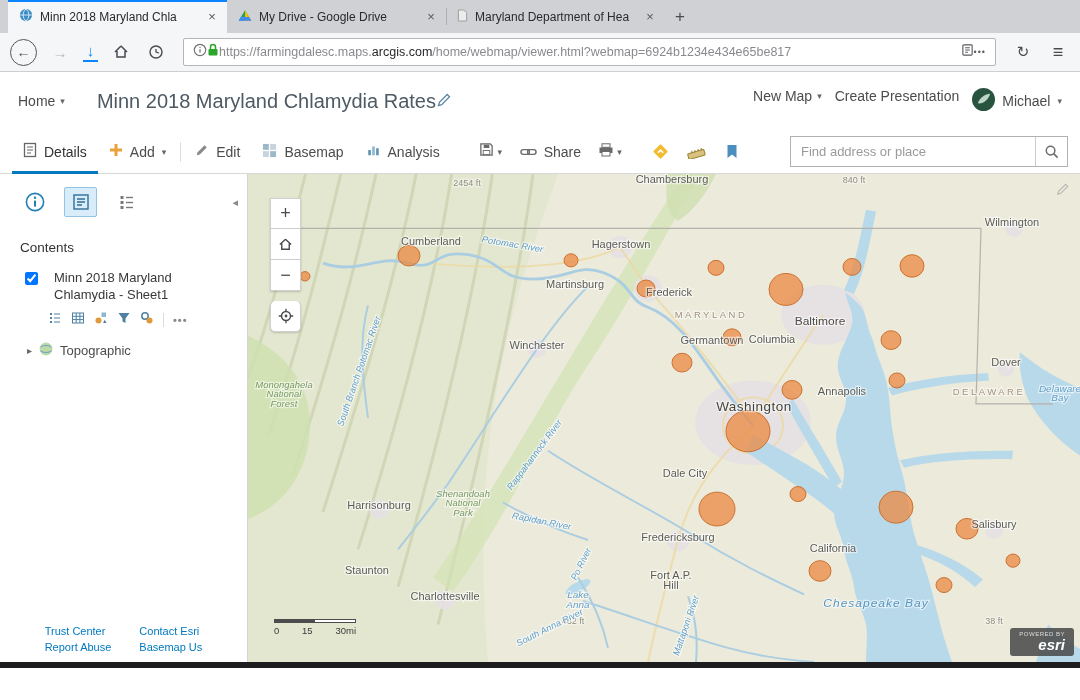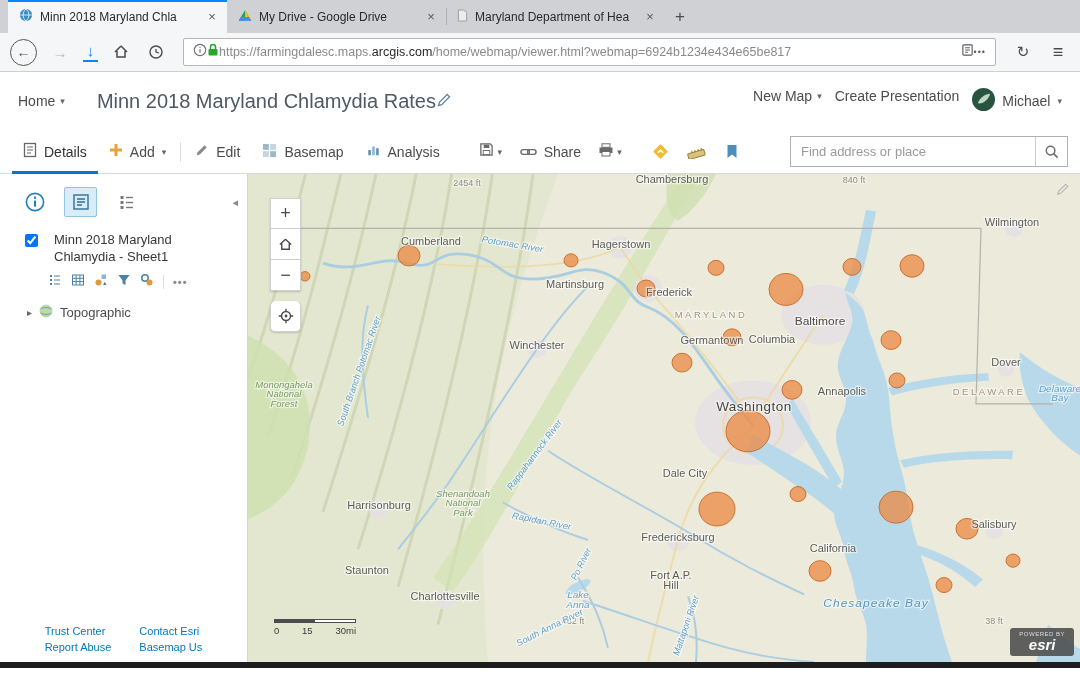--- a/index.html
+++ b/index.html
@@ -85,21 +85,21 @@
   .map-ctl{position:absolute;left:22px;top:24px;display:flex;flex-direction:column}
   .ctl-btn{width:31px;height:31px;background:#fff;border:1px solid #cfcfcf;display:flex;align-items:center;justify-content:center;font-size:18px;color:#4c4c4c;box-shadow:0 1px 2px rgba(0,0,0,.18)}
   .ctl-btn + .ctl-btn{border-top:none}
   .locate{margin-top:10px;border-radius:5px;border:1px solid #cfcfcf}
   .scalebar{position:absolute;left:26px;bottom:26px;width:82px}
   .sb-bar{height:4px;border:1px solid #4c4c4c;display:flex}
   .sb-seg1{flex:1;background:#4c4c4c}
   .sb-seg2{flex:1;background:#fff}
   .sb-labels{display:flex;justify-content:space-between;font-size:9.5px;color:#3a3a3a;margin-top:2px}
   .attribution{position:absolute;right:88px;bottom:8px;background:rgba(255,255,255,.7);font-size:10px;color:#4c4c4c;padding:2px 7px;white-space:nowrap}
-  .esri-logo{position:absolute;right:6px;bottom:6px;background:rgba(70,70,70,.85);border-radius:3px;color:#fff;padding:3px 9px;text-align:center}
+  .esri-logo{position:absolute;right:6px;bottom:6px;background:rgba(70,70,70,.85);border-radius:3px;color:#fff;padding:3px 9px;text-align:right}
   .esri-powered{font-size:6px;letter-spacing:.5px;color:#ddd}
   .esri-brand{font-size:15px;font-style:italic;font-weight:bold;line-height:1.1}
   .map-corner{position:absolute;top:8px;right:10px;opacity:.65}
   .bottom-strip{height:6px;background:#1d1d1f;flex-shrink:0}
 </style>
 </head>
 <body>
 
 <div class="window">
 
@@ -310,20 +310,21 @@
               <rect x="2.5" y="3" width="3" height="3" fill="#7a7a7a"></rect>
               <path d="M8 4.5 h7" stroke="#7a7a7a" stroke-width="1.4"></path>
               <rect x="2.5" y="8" width="3" height="3" fill="#7a7a7a"></rect>
               <path d="M8 9.5 h7" stroke="#7a7a7a" stroke-width="1.4"></path>
               <rect x="2.5" y="13" width="3" height="3" fill="#7a7a7a"></rect>
               <path d="M8 14.5 h7" stroke="#7a7a7a" stroke-width="1.4"></path>
             </svg>
           </span>
       </div>
       <span class="panel-collapse">◂</span>
+      <div class="contents-label">Contents</div>
       <div class="layer-row">
         <input type="checkbox" checked="" style="">
         <span class="layer-name">Minn 2018 Maryland Chlamydia - Sheet1</span>
       </div>
       <div class="layer-tools">
         <span><svg width="14" height="14" viewBox="0 0 14 14">
               <path d="M2 3 h2 M2 7 h2 M2 11 h2" stroke="#4e81a3" stroke-width="2"></path>
               <path d="M6 3 h6 M6 7 h6 M6 11 h6" stroke="#4e81a3"></path>
             </svg></span>
         <span><svg width="14" height="14" viewBox="0 0 14 14">

